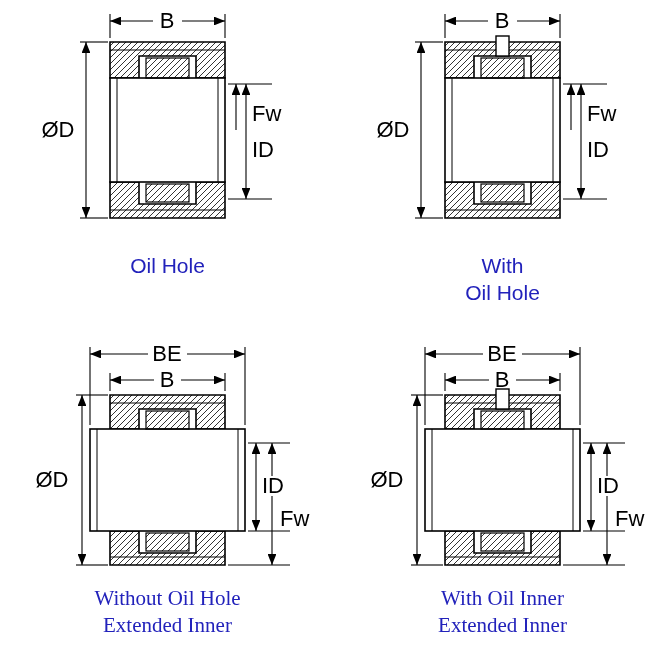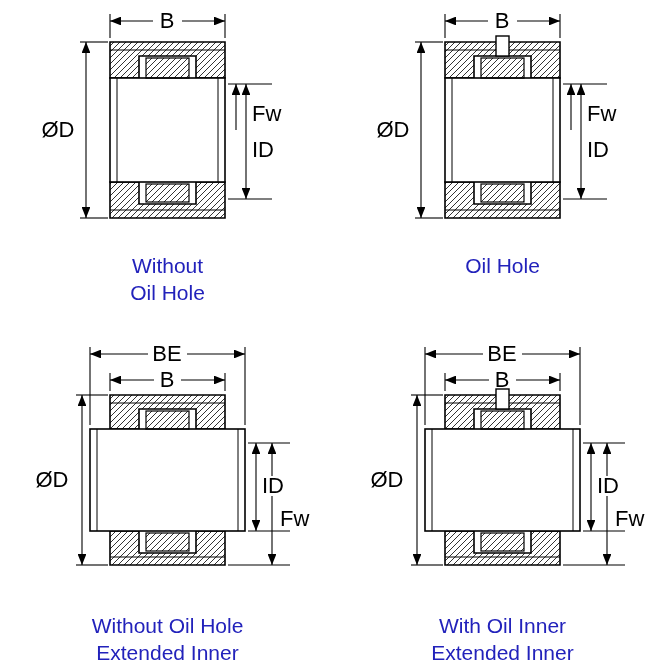--- a/index.html
+++ b/index.html
@@ -2,21 +2,21 @@
 <html style="--caption-color: #2222bb;"><head>
 <meta charset="utf-8">
 <style>
   html,body{margin:0;padding:0;background:#fff;}
   body{width:670px;height:670px;font-family:"Liberation Sans",sans-serif;}
   .grid{display:grid;grid-template-columns:335px 335px;grid-template-rows:335px 335px;width:670px;height:670px;}
   .cell{display:flex;flex-direction:column;align-items:center;overflow:hidden;}
   svg{display:block;}
   svg text{font:22px "Liberation Sans",sans-serif;fill:#000;}
   .caption{text-align:center;color:var(--caption-color,#2222bb);font:21px "Liberation Sans",sans-serif;line-height:1.3;margin-top:12px;}
-  .cell.bottom .caption{margin-top:35px;}
+  .cell.bottom .caption{margin-top:8px;font-family:Liberation Serif, serif;}
 </style>
 </head>
 <body style="background: rgb(255, 255, 255);">
 
 <div class="grid">
 
   <div class="cell">
     <svg width="335" height="240" viewBox="0 0 335 240">
       <defs>
         <pattern id="h1" width="6" height="6" patternUnits="userSpaceOnUse">
@@ -49,21 +49,20 @@
         <line x1="236" y1="130" x2="236" y2="84" marker-end="url(#a1)"></line>
         <line x1="246" y1="84" x2="246" y2="199" marker-start="url(#a1)" marker-end="url(#a1)"></line>
         <line x1="228" y1="199" x2="272" y2="199"></line>
       </g>
       <text x="167" y="28" text-anchor="middle">B</text>
       <text x="58" y="137" text-anchor="middle">ØD</text>
       <text x="252" y="121">Fw</text>
       <text x="252" y="157">ID</text>
     </svg>
     <div class="caption">
-      <div>Without</div>
       <div>Oil Hole</div>
     </div>
   </div>
 
   <div class="cell">
     <svg width="335" height="240" viewBox="0 0 335 240">
       <defs>
         <pattern id="h2" width="6" height="6" patternUnits="userSpaceOnUse">
             <path d="M0,6 L6,0" stroke="#000" stroke-width="0.8"></path>
           </pattern>
@@ -96,20 +95,21 @@
         <line x1="236" y1="130" x2="236" y2="84" marker-end="url(#a2)"></line>
         <line x1="246" y1="84" x2="246" y2="199" marker-start="url(#a2)" marker-end="url(#a2)"></line>
         <line x1="228" y1="199" x2="272" y2="199"></line>
       </g>
       <text x="167" y="28" text-anchor="middle">B</text>
       <text x="58" y="137" text-anchor="middle">ØD</text>
       <text x="252" y="121">Fw</text>
       <text x="252" y="157">ID</text>
     </svg>
     <div class="caption">
+      <div>With</div>
       <div>Oil Hole</div>
     </div>
   </div>
 
   <div class="cell bottom">
     <svg width="335" height="242" viewBox="0 0 335 242">
       <defs>
         <pattern id="h3" width="6" height="6" patternUnits="userSpaceOnUse">
             <path d="M0,6 L6,0" stroke="#000" stroke-width="0.8"></path>
           </pattern>

